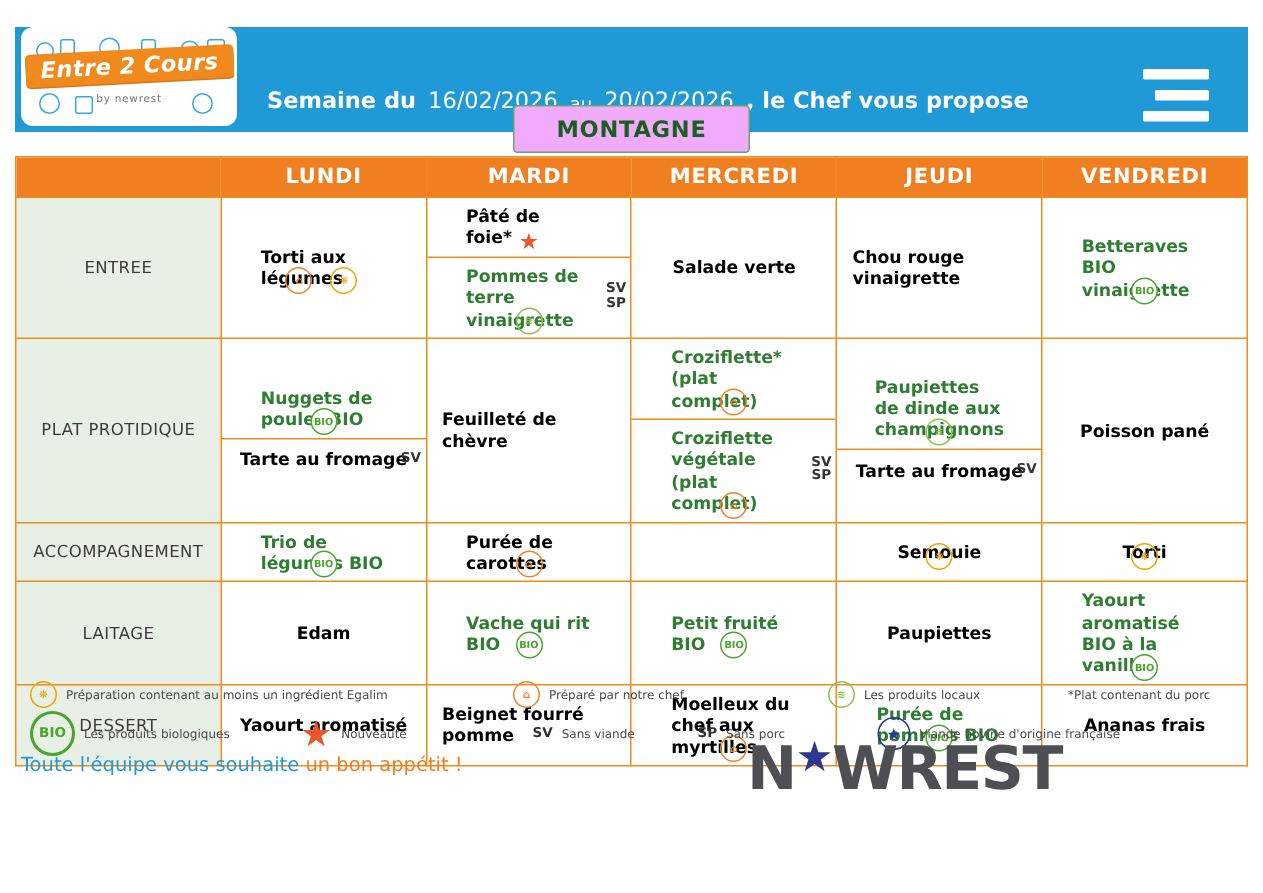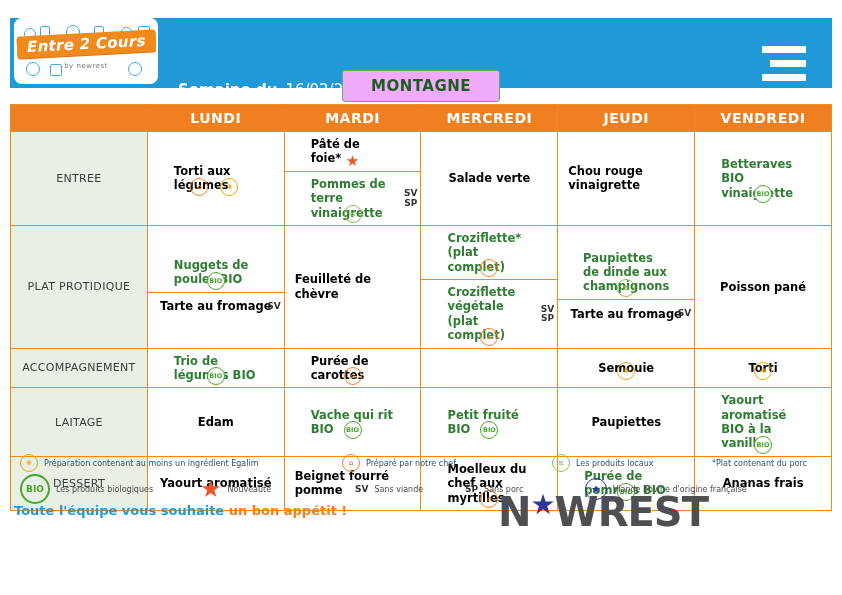--- a/index.html
+++ b/index.html
@@ -33,21 +33,21 @@
     letter-spacing:.3px;
     white-space:nowrap;
   }
   .logo-sub{font-size:7px;color:#777;margin-top:7px;letter-spacing:.5px;}
   .logo-doodles{position:absolute;inset:0;pointer-events:none;}
   .doodle{position:absolute;border:1.5px solid #3aa9dd;border-radius:2px;}
 
   .hdr-text{
     position:absolute;left:168px;top:40px;
     color:#ffffff;font-weight:bold;font-size:15px;
-    display:flex;align-items:flex-end;gap:8px;white-space:nowrap;margin-top:23px;
+    display:flex;align-items:flex-end;gap:8px;white-space:nowrap;
   }
   .hdr-text .small{font-weight:normal;font-size:12px;}
   .hdr-text .date{font-weight:normal;font-size:15px;}
 
   .e-logo{
     position:absolute;right:26px;top:28px;width:44px;height:44px;
   }
   .e-logo span{display:block;background:#ffffff;height:7px;border-radius:1px;margin-bottom:7px;}
   .e-logo span:nth-child(1){width:44px;}
   .e-logo span:nth-child(2){width:36px;margin-left:8px;}
@@ -143,21 +143,21 @@
   .lg2 .legend-item:nth-child(4){width:120px;}
   .bio-big{width:26px;height:26px;border:2px solid #4aa52e;border-radius:50%;
     display:flex;align-items:center;justify-content:center;color:#4aa52e;font-weight:bold;font-size:9px;}
   .star-big{color:#e8562a;font-size:24px;line-height:1;}
   .cow{width:20px;height:20px;border:1.5px solid #2b3990;border-radius:50%;color:#2b3990;
     display:flex;align-items:center;justify-content:center;font-size:11px;}
   .tagword{font-weight:bold;font-size:9px;color:#333;}
 
   .bonappetit{
     position:absolute;left:14px;top:503px;
-    font-size:13px;font-weight:bold;color:#1f9ad6;text-align:right;
+    font-size:13px;font-weight:normal;color:#1f9ad6;text-align:right;
   }
   .bonappetit .orange{color:#f07f22;}
 
   .newrest{
     position:absolute;left:498px;top:488px;
     font-size:40px;font-weight:bold;color:#4d4f53;
     letter-spacing:-1px;
     font-family:"DejaVu Sans", sans-serif;
   }
   .newrest .star{color:#2b3990;font-size:28px;vertical-align:12px;}
@@ -166,20 +166,21 @@
 <body>
 
 <div class="page">
 
   <div class="header">
     <div class="hdr-text">
       <span>Semaine du</span>
       <span class="date">16/02/2026</span>
       <span class="small">au</span>
       <span class="date">20/02/2026</span>
+      <span>, le Chef vous propose</span>
     </div>
     <div class="e-logo">
       <span></span>
         <span></span>
         <span></span>
     </div>
   </div>
 
   <div class="logo">
     <div class="logo-doodles">

